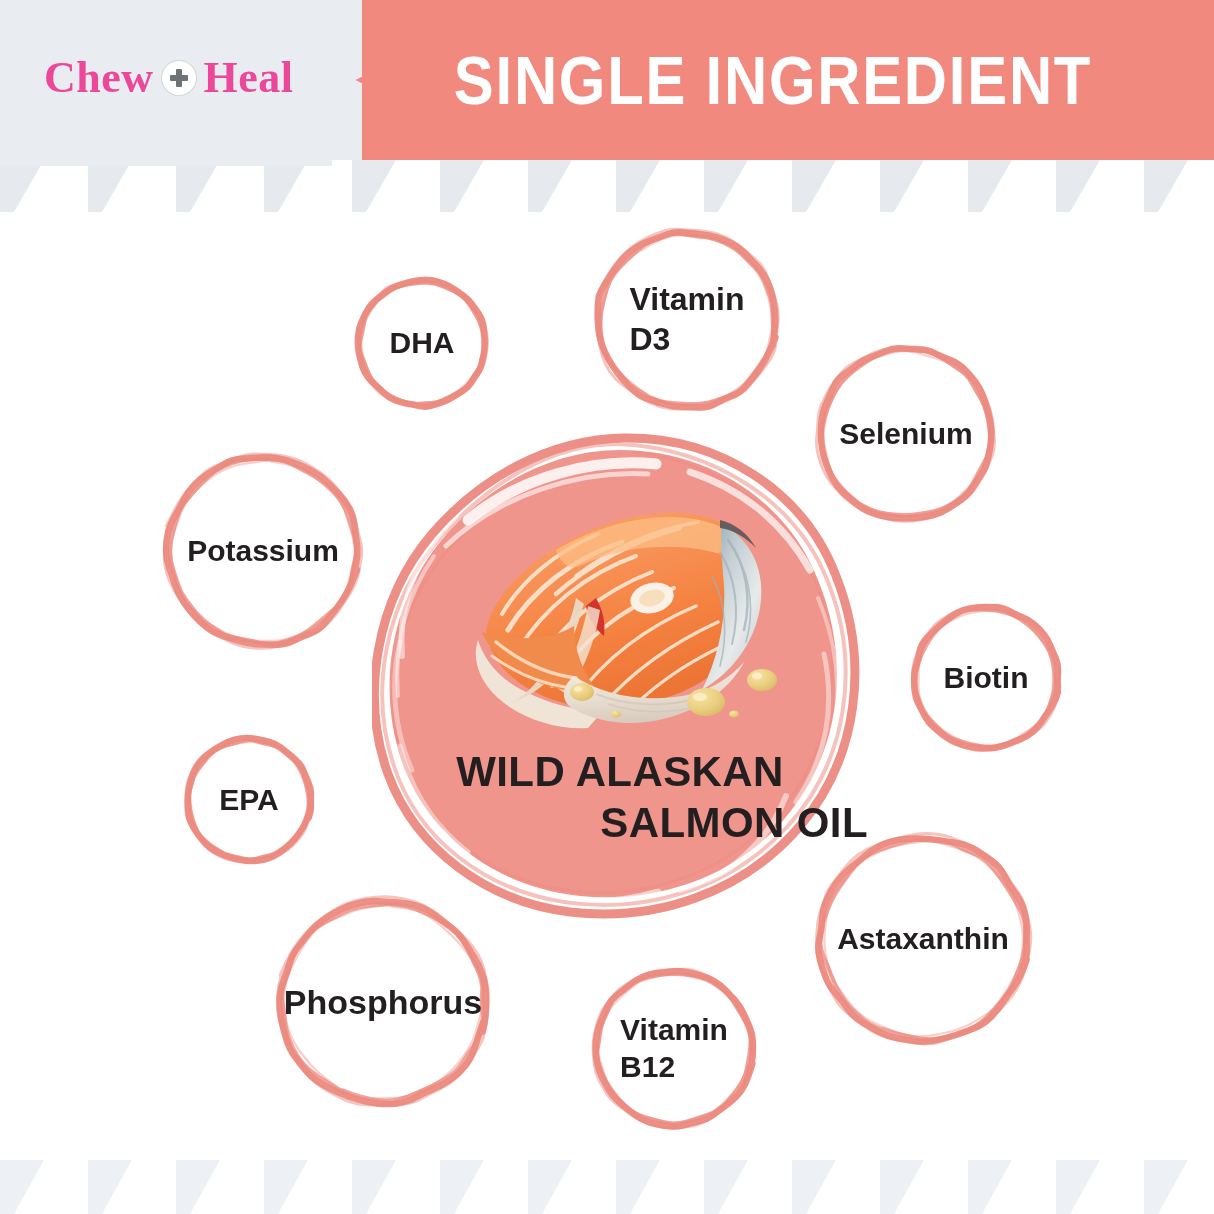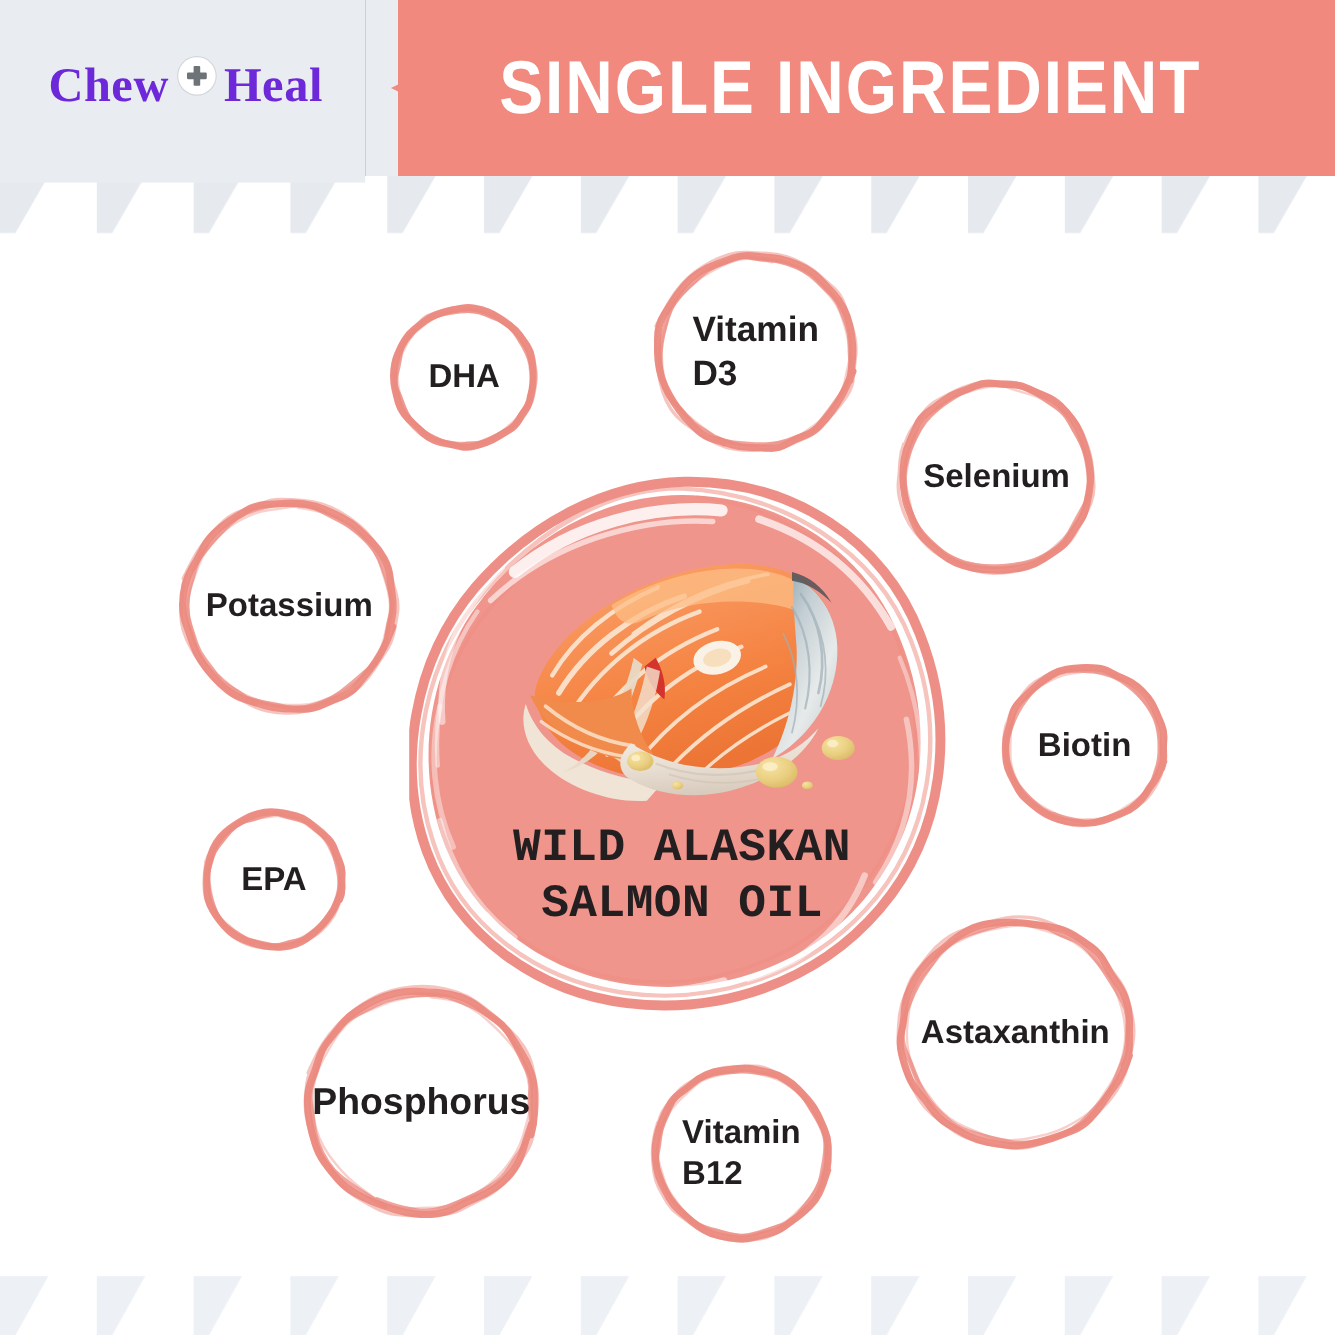--- a/index.html
+++ b/index.html
@@ -22,22 +22,22 @@
     position:absolute;left:332px;top:0;width:882px;height:160px;
     background:#f1897e;
   }
   .header-notch{
     position:absolute;left:332px;top:0;width:30px;height:160px;
     background:#e9ecf0;
     clip-path:polygon(0 0, 0 100%, 100% 100%, 100% 52%, 78% 50%, 100% 48%, 100% 0);
   }
   .logo{
     position:absolute;left:44px;top:52px;
-    display:flex;gap:8px;
-    color:#6d28d9;
+    display:flex;align-items:center;gap:8px;
+    color:#ec4899;
     font-family:"Liberation Serif", serif;
     font-weight:700;font-size:44px;letter-spacing:0.5px;
     white-space:nowrap;
   }
   .logo-plus{
     width:34px;height:34px;border-radius:50%;
     background:#ffffff;
     display:inline-flex;align-items:center;justify-content:center;
     position:relative;flex:0 0 auto;
     box-shadow:0 0 0 1px rgba(110,115,120,0.18);
@@ -74,23 +74,22 @@
     position:absolute;left:84px;top:52px;width:330px;height:260px;
   }
   .center-label{
     position:absolute;left:0;top:318px;width:496px;
     text-align:center;
     color:#231f20;
     font-weight:700;
     font-size:42px;
     line-height:1.22;
     letter-spacing:0.4px;
-    font-family:Liberation Mono, monospace;
-  }
-  .center-label .l2{display:block;}
+  }
+  .center-label .l2{display:block;text-align:right;}
 
   
   .bubble{position:absolute;}
   .bubble svg{position:absolute;left:0;top:0;overflow:visible;}
   .bubble .txt{
     position:absolute;inset:0;
     display:flex;align-items:center;justify-content:center;
     text-align:left;
     color:#231f20;
     font-weight:700;

